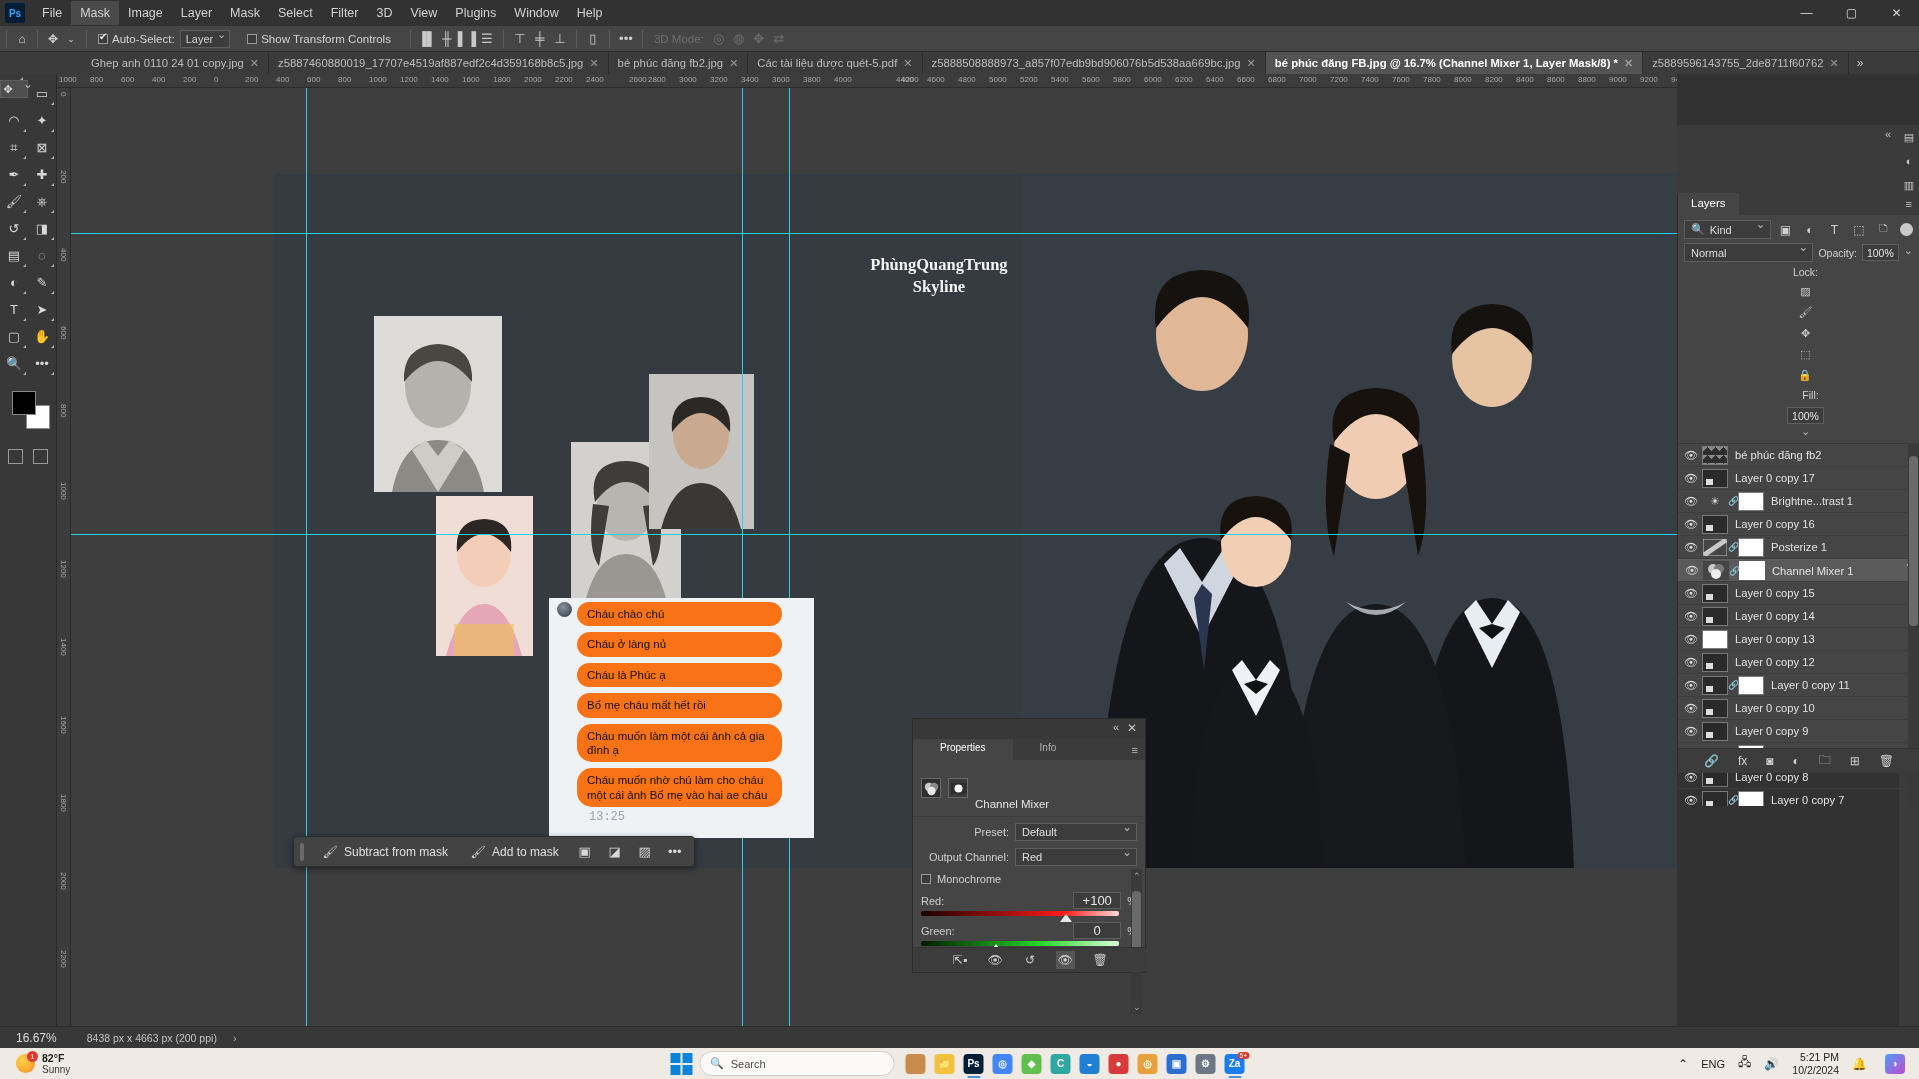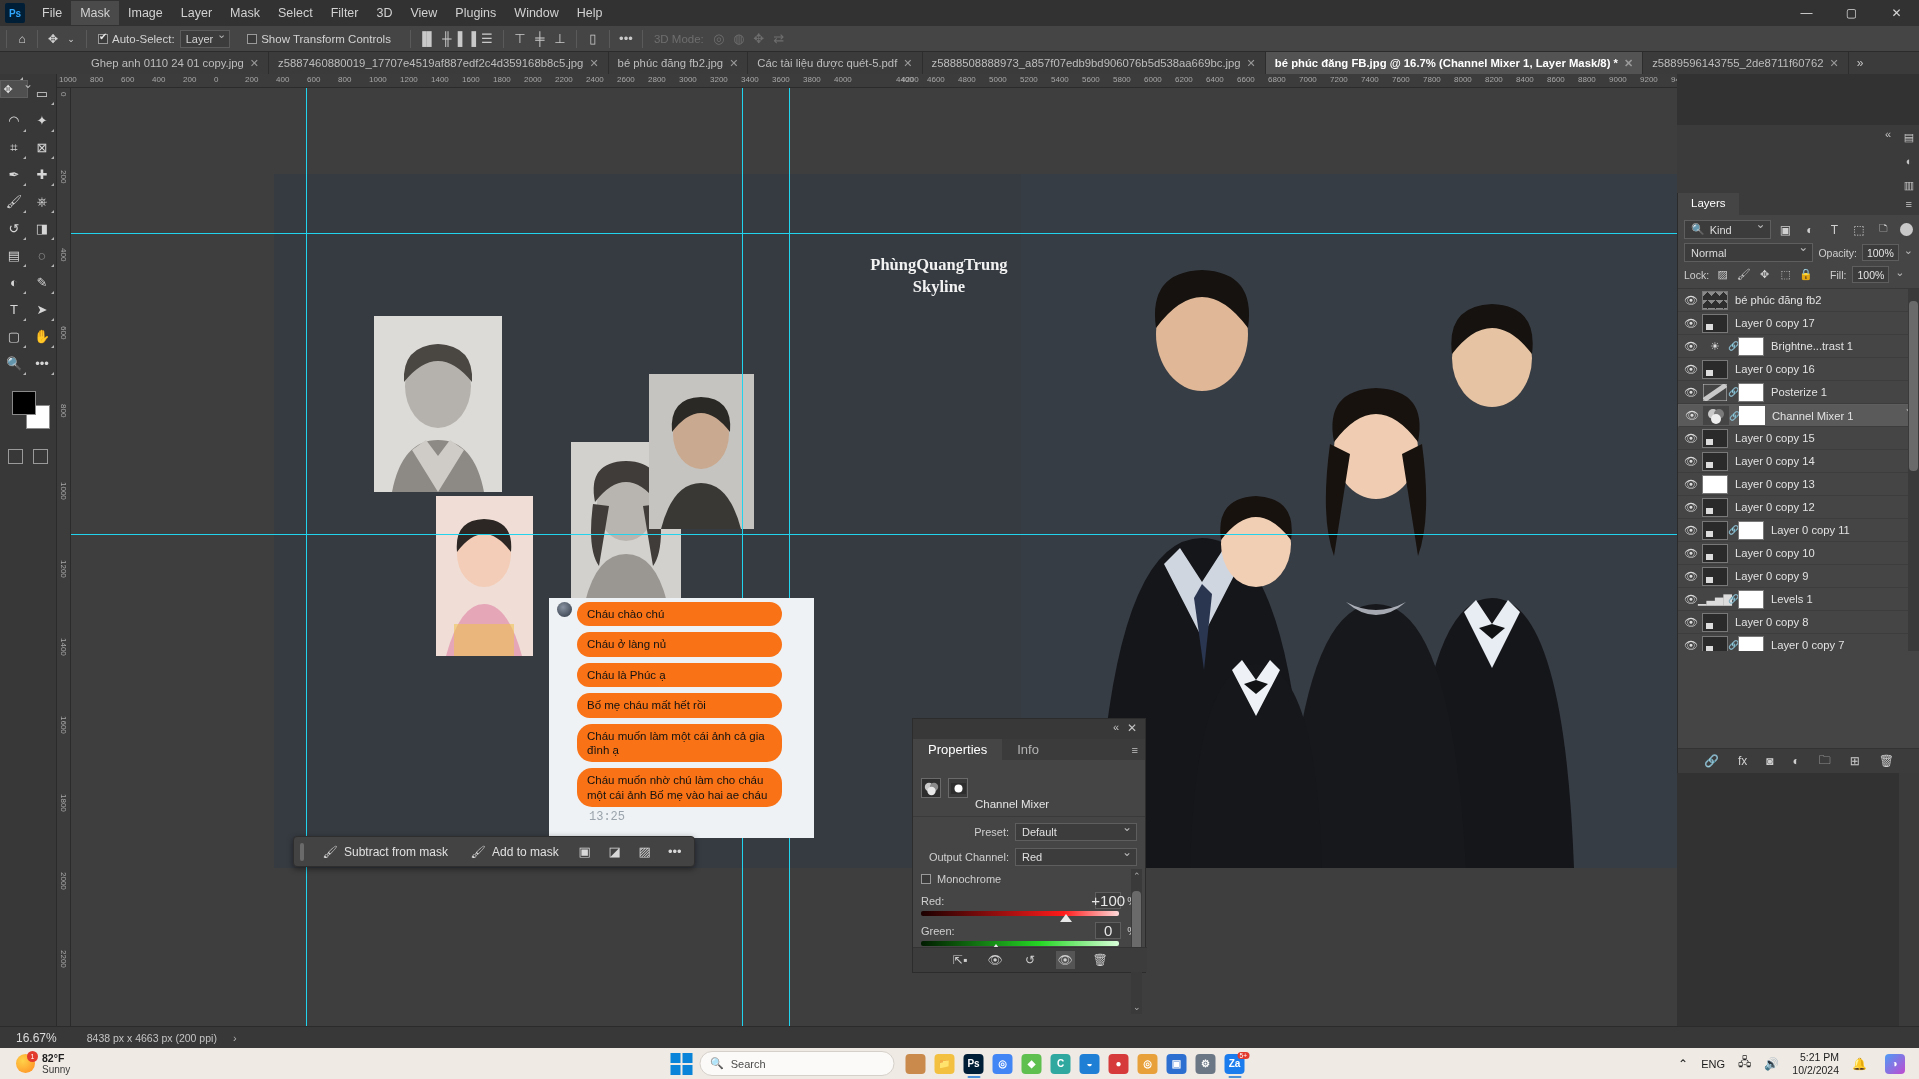--- a/index.html
+++ b/index.html
@@ -150,40 +150,40 @@
 
   
   .props {
     position:absolute; left:912px; top:718px; width:234px; height:255px;
     background:#454545; border:1px solid #2c2c2c;
   }
   .pp-head { height:20px; background:#383838; position:relative; }
   .pp-collapse { position:absolute; right:26px; top:2px; color:#c4c4c4; font-size:11px; }
   .pp-close { position:absolute; right:8px; top:2px; color:#c4c4c4; font-size:12px; }
   .pp-tabs { display:flex; height:21px; background:#3b3b3b; align-items:stretch; position:relative; }
-  .pp-tab { padding:3px 15px; font-size:13px; color:#b4b4b4; }
+  .pp-tab { padding:3px 27px; font-size:10px; color:#b4b4b4; }
   .pp-tab.active { background:#454545; color:#ffffff; }
   .pp-menu { position:absolute; right:7px; top:5px; color:#c0c0c0; font-size:11px; letter-spacing:0; }
   .pp-title { display:flex; align-items:center; gap:7px; padding:6px 8px; border-bottom:1px solid #3a3a3a; }
   .pp-thumb { width:20px; height:20px; background:#2e2e2e; border:1px solid #6a6a6a;
               display:flex; align-items:center; justify-content:center; }
   .pp-mask { width:20px; height:20px; background:#3a3a3a; border:1px solid #6a6a6a;
              display:flex; align-items:center; justify-content:center; }
   .pp-body { padding:6px 8px 0 8px; position:relative; }
   .row { display:flex; align-items:center; gap:6px; margin-bottom:7px; }
   .row .lbl { font-size:11px; color:#cfcfcf; }
   .row .lbl.r { width:88px; text-align:right; }
   .sel {
     background:#3c3c3c; border:1px solid #5e5e5e; color:#e0e0e0; height:18px;
     font-size:11px; display:flex; align-items:center; padding:0 18px 0 6px;
     position:relative; flex:1;
   }
   .sel::after { content:"⌄"; position:absolute; right:4px; top:-4px; font-size:12px; color:#b8b8b8; }
-  .num { background:#3c3c3c; border:1px solid #5e5e5e; color:#e6e6e6; height:17px; width:26px;
-         font-size:15px; display:flex; align-items:center; justify-content:center; }
+  .num { background:#3c3c3c; border:1px solid #5e5e5e; color:#e6e6e6; height:17px; width:48px;
+         font-size:13px; display:flex; align-items:center; justify-content:center; }
   .slider { height:5px; border-radius:2px; margin:2px 0 0 0; position:relative; }
   .slider.red { background:linear-gradient(90deg,#1b0000,#ff1a1a 72%,#ffd9d9); }
   .slider.green { background:linear-gradient(90deg,#001b00,#25d725 60%,#d9ffd9); }
   .knob { position:absolute; top:3px; width:0; height:0;
           border-left:6px solid transparent; border-right:6px solid transparent;
           border-bottom:8px solid #e8e8e8; }
   .pp-scroll { position:absolute; right:3px; top:52px; width:11px; height:145px; background:#3a3a3a; }
   .pp-scroll .thumb { position:absolute; left:1px; top:22px; width:9px; height:62px; background:#6a6a6a; border-radius:4px; }
   .pp-scroll .up { position:absolute; left:2px; top:2px; color:#b0b0b0; font-size:9px; }
   .pp-scroll .dn { position:absolute; left:2px; bottom:2px; color:#b0b0b0; font-size:9px; }
@@ -212,21 +212,21 @@
   .lp-blend { display:flex; align-items:center; gap:5px; padding:0 6px 4px 6px; }
   .blend-sel {
     background:#3c3c3c; border:1px solid #5e5e5e; height:19px; flex:1;
     display:flex; align-items:center; padding:0 16px 0 6px; font-size:11px; color:#dcdcdc; position:relative;
   }
   .blend-sel::after { content:"⌄"; position:absolute; right:4px; top:-4px; font-size:12px; color:#b8b8b8; }
   .op-lbl { font-size:10.5px; color:#cfcfcf; }
   .op-val { background:#3c3c3c; border:1px solid #5e5e5e; height:17px; padding:0 4px;
             font-size:10.5px; color:#e4e4e4; display:flex; align-items:center; }
   .op-arrow { font-size:11px; color:#b8b8b8; margin-top:-5px; }
-  .lp-lock { display:flex; align-items:center; gap:6px; padding:0 6px 5px 6px; border-bottom:1px solid #383838; }
+  .lp-lock { display:flex; align-items:center; gap:6px; padding:0 6px 5px 20px; border-bottom:1px solid #383838;flex-direction:column; }
   .lk-ico { width:15px; height:15px; display:flex; align-items:center; justify-content:center; color:#cfcfcf; font-size:11px; }
 
   .lp-list { position:relative; height:362px; overflow:hidden; }
   .lrow { display:flex; align-items:center; height:23px; border-bottom:1px solid #3d3d3d; padding-left:2px; }
   .lrow.sel { background:#5a5a5a; }
   .eye { width:22px; text-align:center; color:#dcdcdc; font-size:11px; }
   .lthumb { width:26px; height:19px; border:1px solid #787878; flex:none; }
   .lthumb.img {
     background:
       linear-gradient(135deg,#8a8a8a 25%,transparent 25%) 0 0/8px 8px,
@@ -442,21 +442,21 @@
       <span class="rt-lbl" style="left: 250px;">600</span>
       <span class="rt-lbl" style="left: 281px;">800</span>
       <span class="rt-lbl" style="left: 312px;">1000</span>
       <span class="rt-lbl" style="left: 343px;">1200</span>
       <span class="rt-lbl" style="left: 374px;">1400</span>
       <span class="rt-lbl" style="left: 405px;">1600</span>
       <span class="rt-lbl" style="left: 436px;">1800</span>
       <span class="rt-lbl" style="left: 467px;">2000</span>
       <span class="rt-lbl" style="left: 498px;">2200</span>
       <span class="rt-lbl" style="left: 529px;">2400</span>
-      <span class="rt-lbl" style="left: 560px; text-align: right;">2600</span>
+      <span class="rt-lbl" style="left: 572px; text-align: right;">2600</span>
       <span class="rt-lbl" style="left: 591px;">2800</span>
       <span class="rt-lbl" style="left: 622px;">3000</span>
       <span class="rt-lbl" style="left: 653px;">3200</span>
       <span class="rt-lbl" style="left: 684px;">3400</span>
       <span class="rt-lbl" style="left: 715px;">3600</span>
       <span class="rt-lbl" style="left: 746px;">3800</span>
       <span class="rt-lbl" style="left: 777px;">4000</span>
       <span class="rt-lbl" style="left: 844px;">4200</span>
       <span class="rt-lbl" style="left: 839px;">4400</span>
       <span class="rt-lbl" style="left: 870px;">4600</span>

